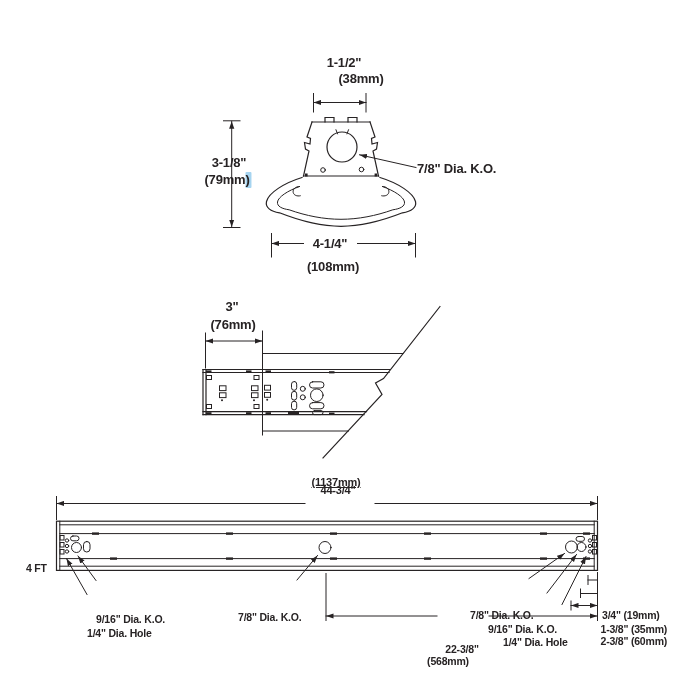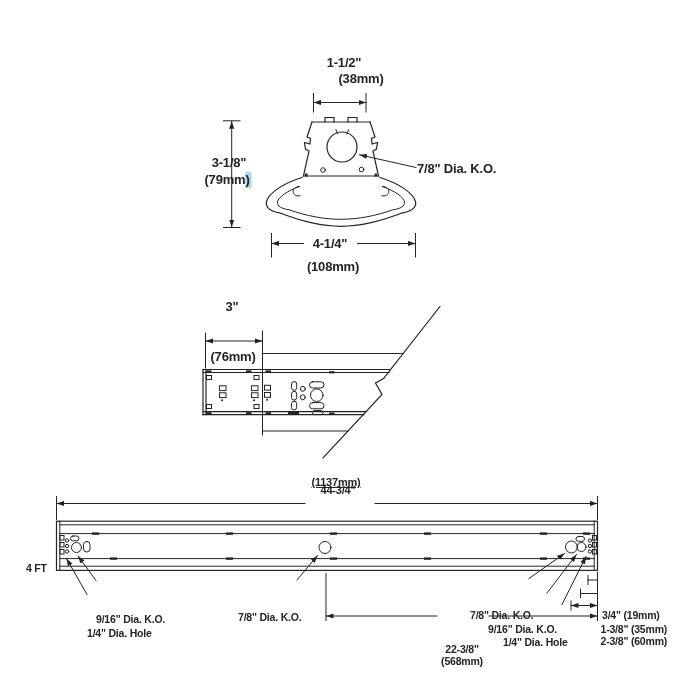--- a/index.html
+++ b/index.html
@@ -185,30 +185,30 @@
 
   <div class="lbl c" style="left:344px;top:56px;">1-1/2"</div>
   <div class="lbl c" style="left:337px;top:71.5px;margin-left:24px;">(38mm)</div>
   <div class="lbl c" style="left:229px;top:156px;">3-1/8"</div>
   <div class="lbl c" style="left:228px;top:173px;text-align:right;"><span>(79mm</span><span class="hl">)</span></div>
   <div class="lbl c" style="left:330px;top:236.5px;">4-1/4"</div>
   <div class="lbl c" style="left:333px;top:260px;">(108mm)</div>
   <div class="lbl" style="left:417px;top:162px;">7/8" Dia. K.O.</div>
 
   <div class="lbl c" style="left:232px;top:300px;">3"</div>
-  <div class="lbl c" style="left:233px;top:317.5px;margin-top:32px;">(76mm)</div>
+  <div class="lbl c" style="left:233px;top:317.5px;">(76mm)</div>
 
   <div class="lbl s10" style="left:26px;top:527px;">4 FT</div>
   <div class="lbl c s11" style="left:338px;top:485px;">44-3/4"</div>
   <div class="lbl c s11" style="left:336px;top:477px;text-decoration:underline;">(1137mm)</div>
   <div class="lbl s10" style="left:96px;top:578px;">9/16" Dia. K.O.</div>
   <div class="lbl s10" style="left:87px;top:592px;">1/4" Dia. Hole</div>
   <div class="lbl s10" style="left:238px;top:576px;">7/8" Dia. K.O.</div>
   <div class="lbl s10" style="left:470px;top:573.5px;">7/8" Dia. K.O.</div>
   <div class="lbl s10" style="left:488px;top:588px;">9/16" Dia. K.O.</div>
   <div class="lbl s10" style="left:503px;top:600.5px;">1/4" Dia. Hole</div>
   <div class="lbl s10" style="left:602px;top:573.5px;">3/4" (19mm)</div>
   <div class="lbl s10" style="left:600.5px;top:587.5px;">1-3/8" (35mm)</div>
   <div class="lbl s10" style="left:600.5px;top:600px;">2-3/8" (60mm)</div>
   <div class="lbl c s10" style="left:462px;top:608px;">22-3/8"</div>
-  <div class="lbl c s10" style="left:462px;top:619.5px;">(568mm)</div>
+  <div class="lbl c s10" style="left:448px;top:619.5px;">(568mm)</div>
 
 </div>
 
 </body></html>

